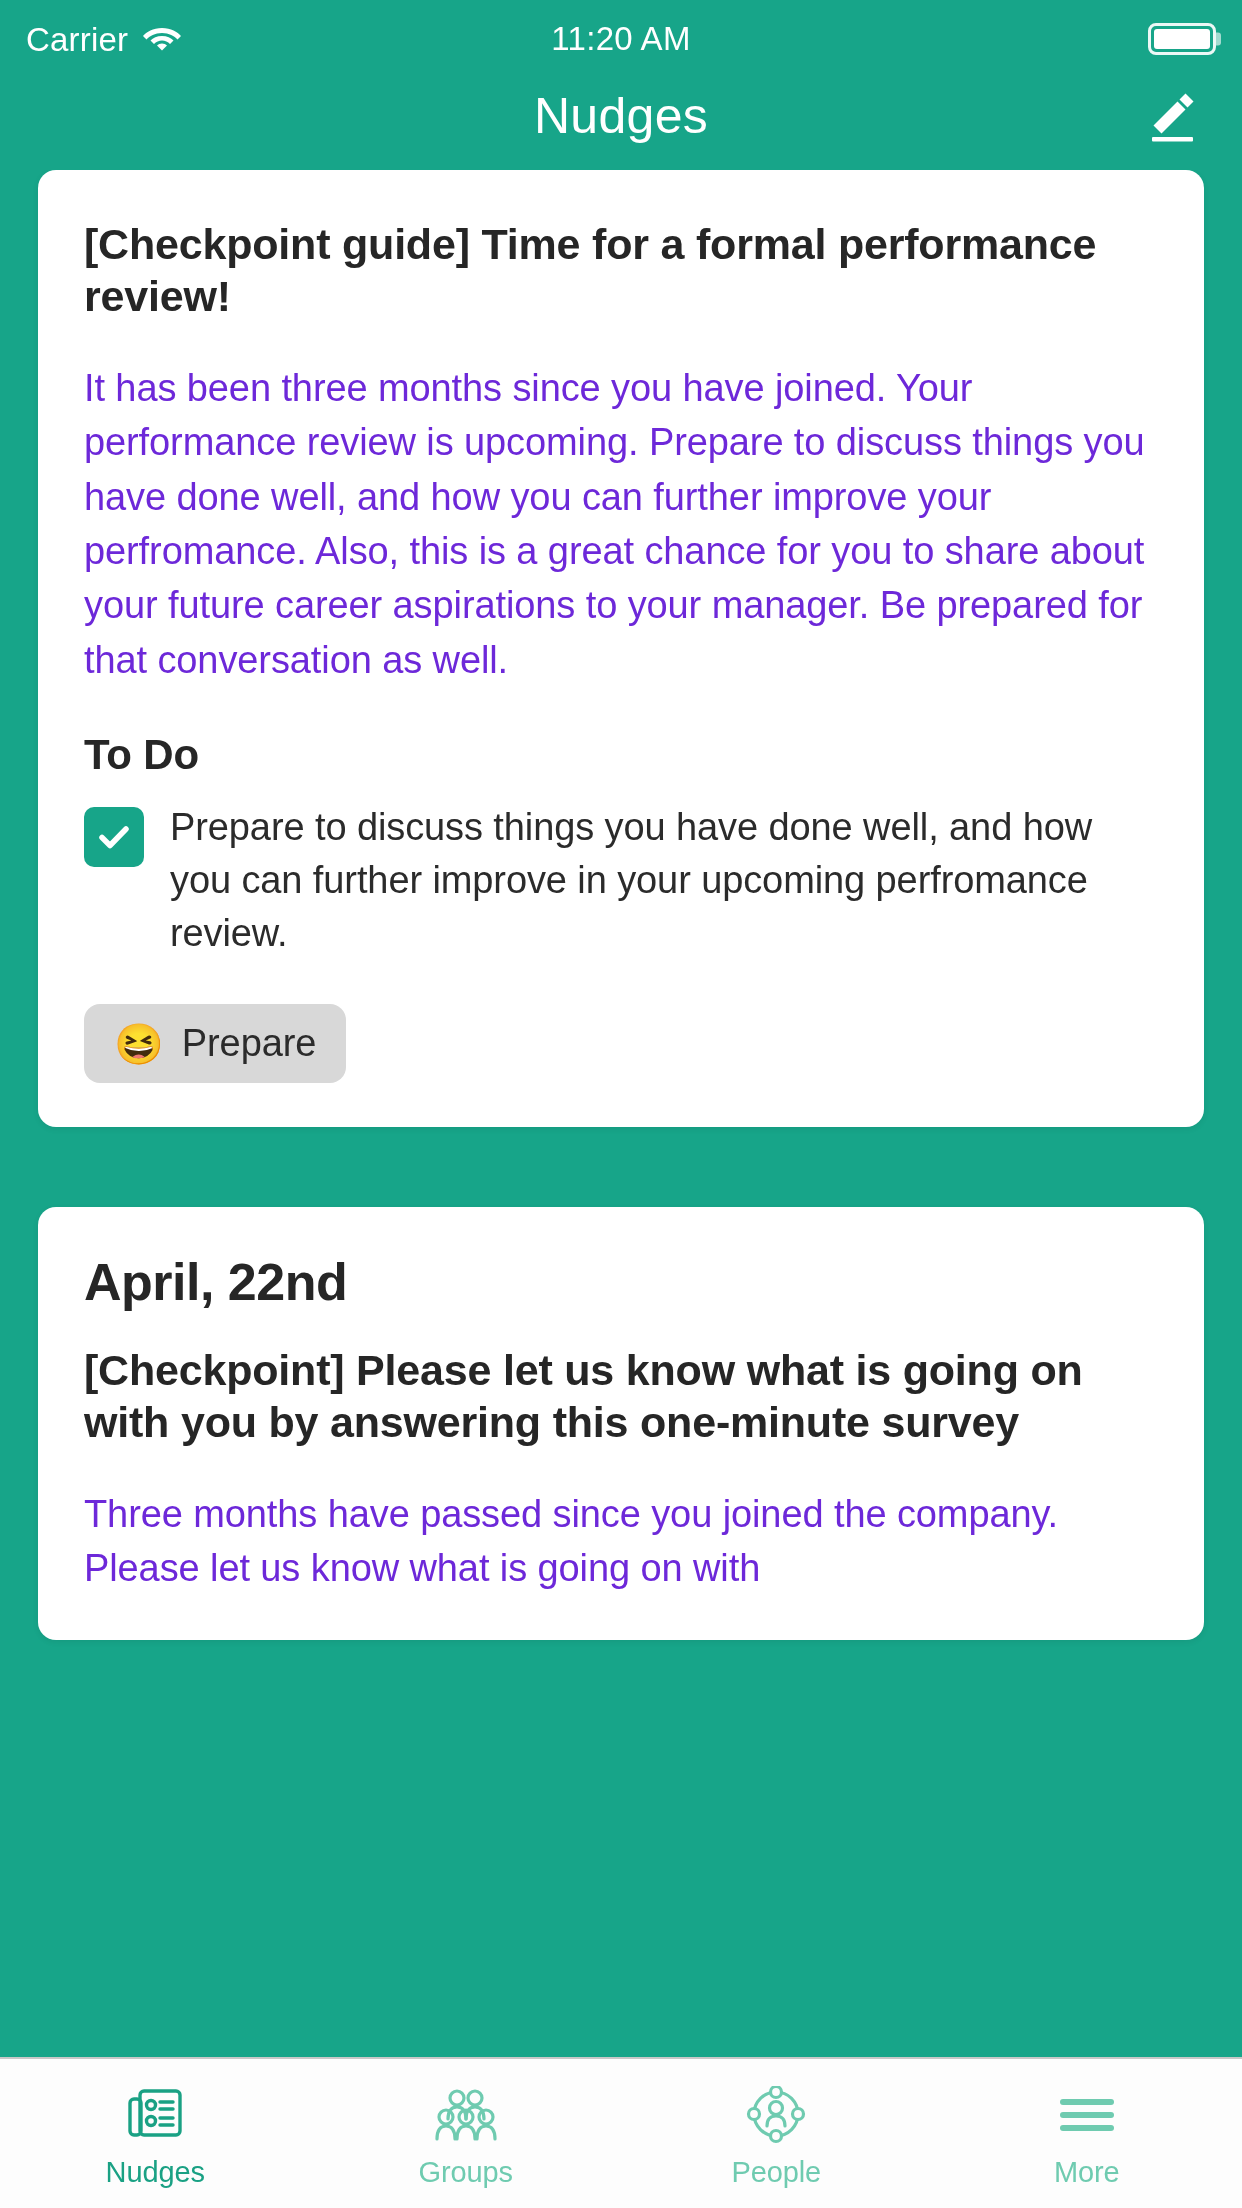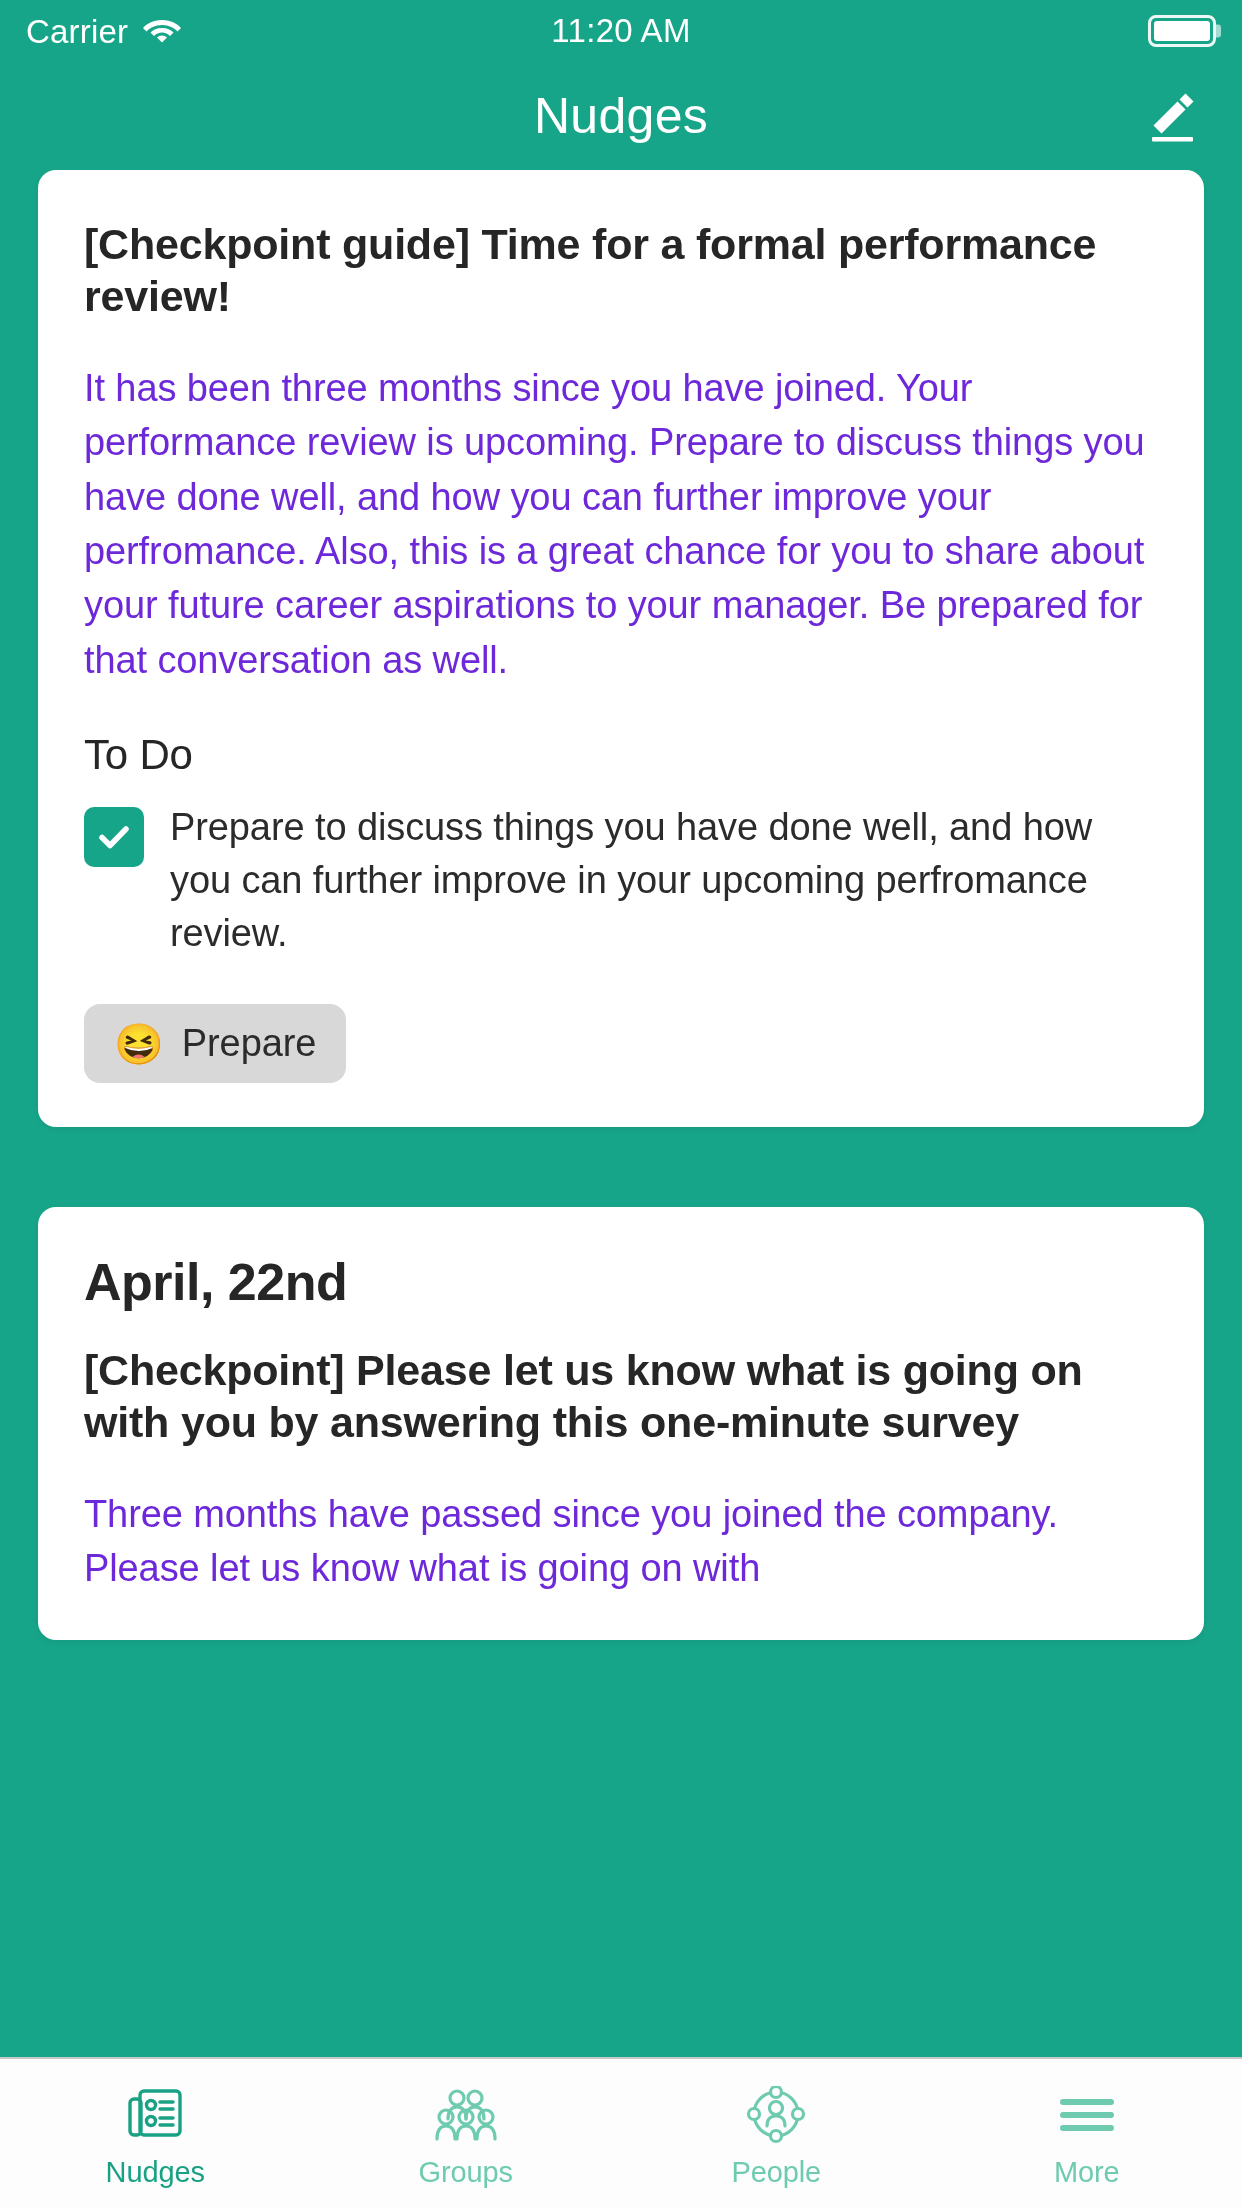--- a/index.html
+++ b/index.html
@@ -12,21 +12,21 @@
 
   body {
     font-family: "Liberation Sans", sans-serif;
     background: #17A589;
     position: relative;
   }
 
   
   .status-bar {
     position: absolute;
-    top: 0; left: 0;
+    top: 8px; left: 0;
     width: 1242px;
     height: 62px;
     display: flex;
     align-items: center;
     padding: 0 26px;
     color: #ffffff;
   }
   .status-left {
     display: flex;
     align-items: center;
@@ -145,21 +145,21 @@
   .card-body {
     font-size: 38px;
     font-weight: 400;
     color: #6d28d9;
     line-height: 1.43;
     letter-spacing: -0.1px;
   }
 
   .todo-heading {
     font-size: 42px;
-    font-weight: 400;
+    font-weight: 700;
     color: #262626;
     margin-top: 44px;
     margin-bottom: 22px;
     letter-spacing: -0.2px;
   }
 
   .todo-item {
     display: flex;
     align-items: flex-start;
     gap: 26px;

